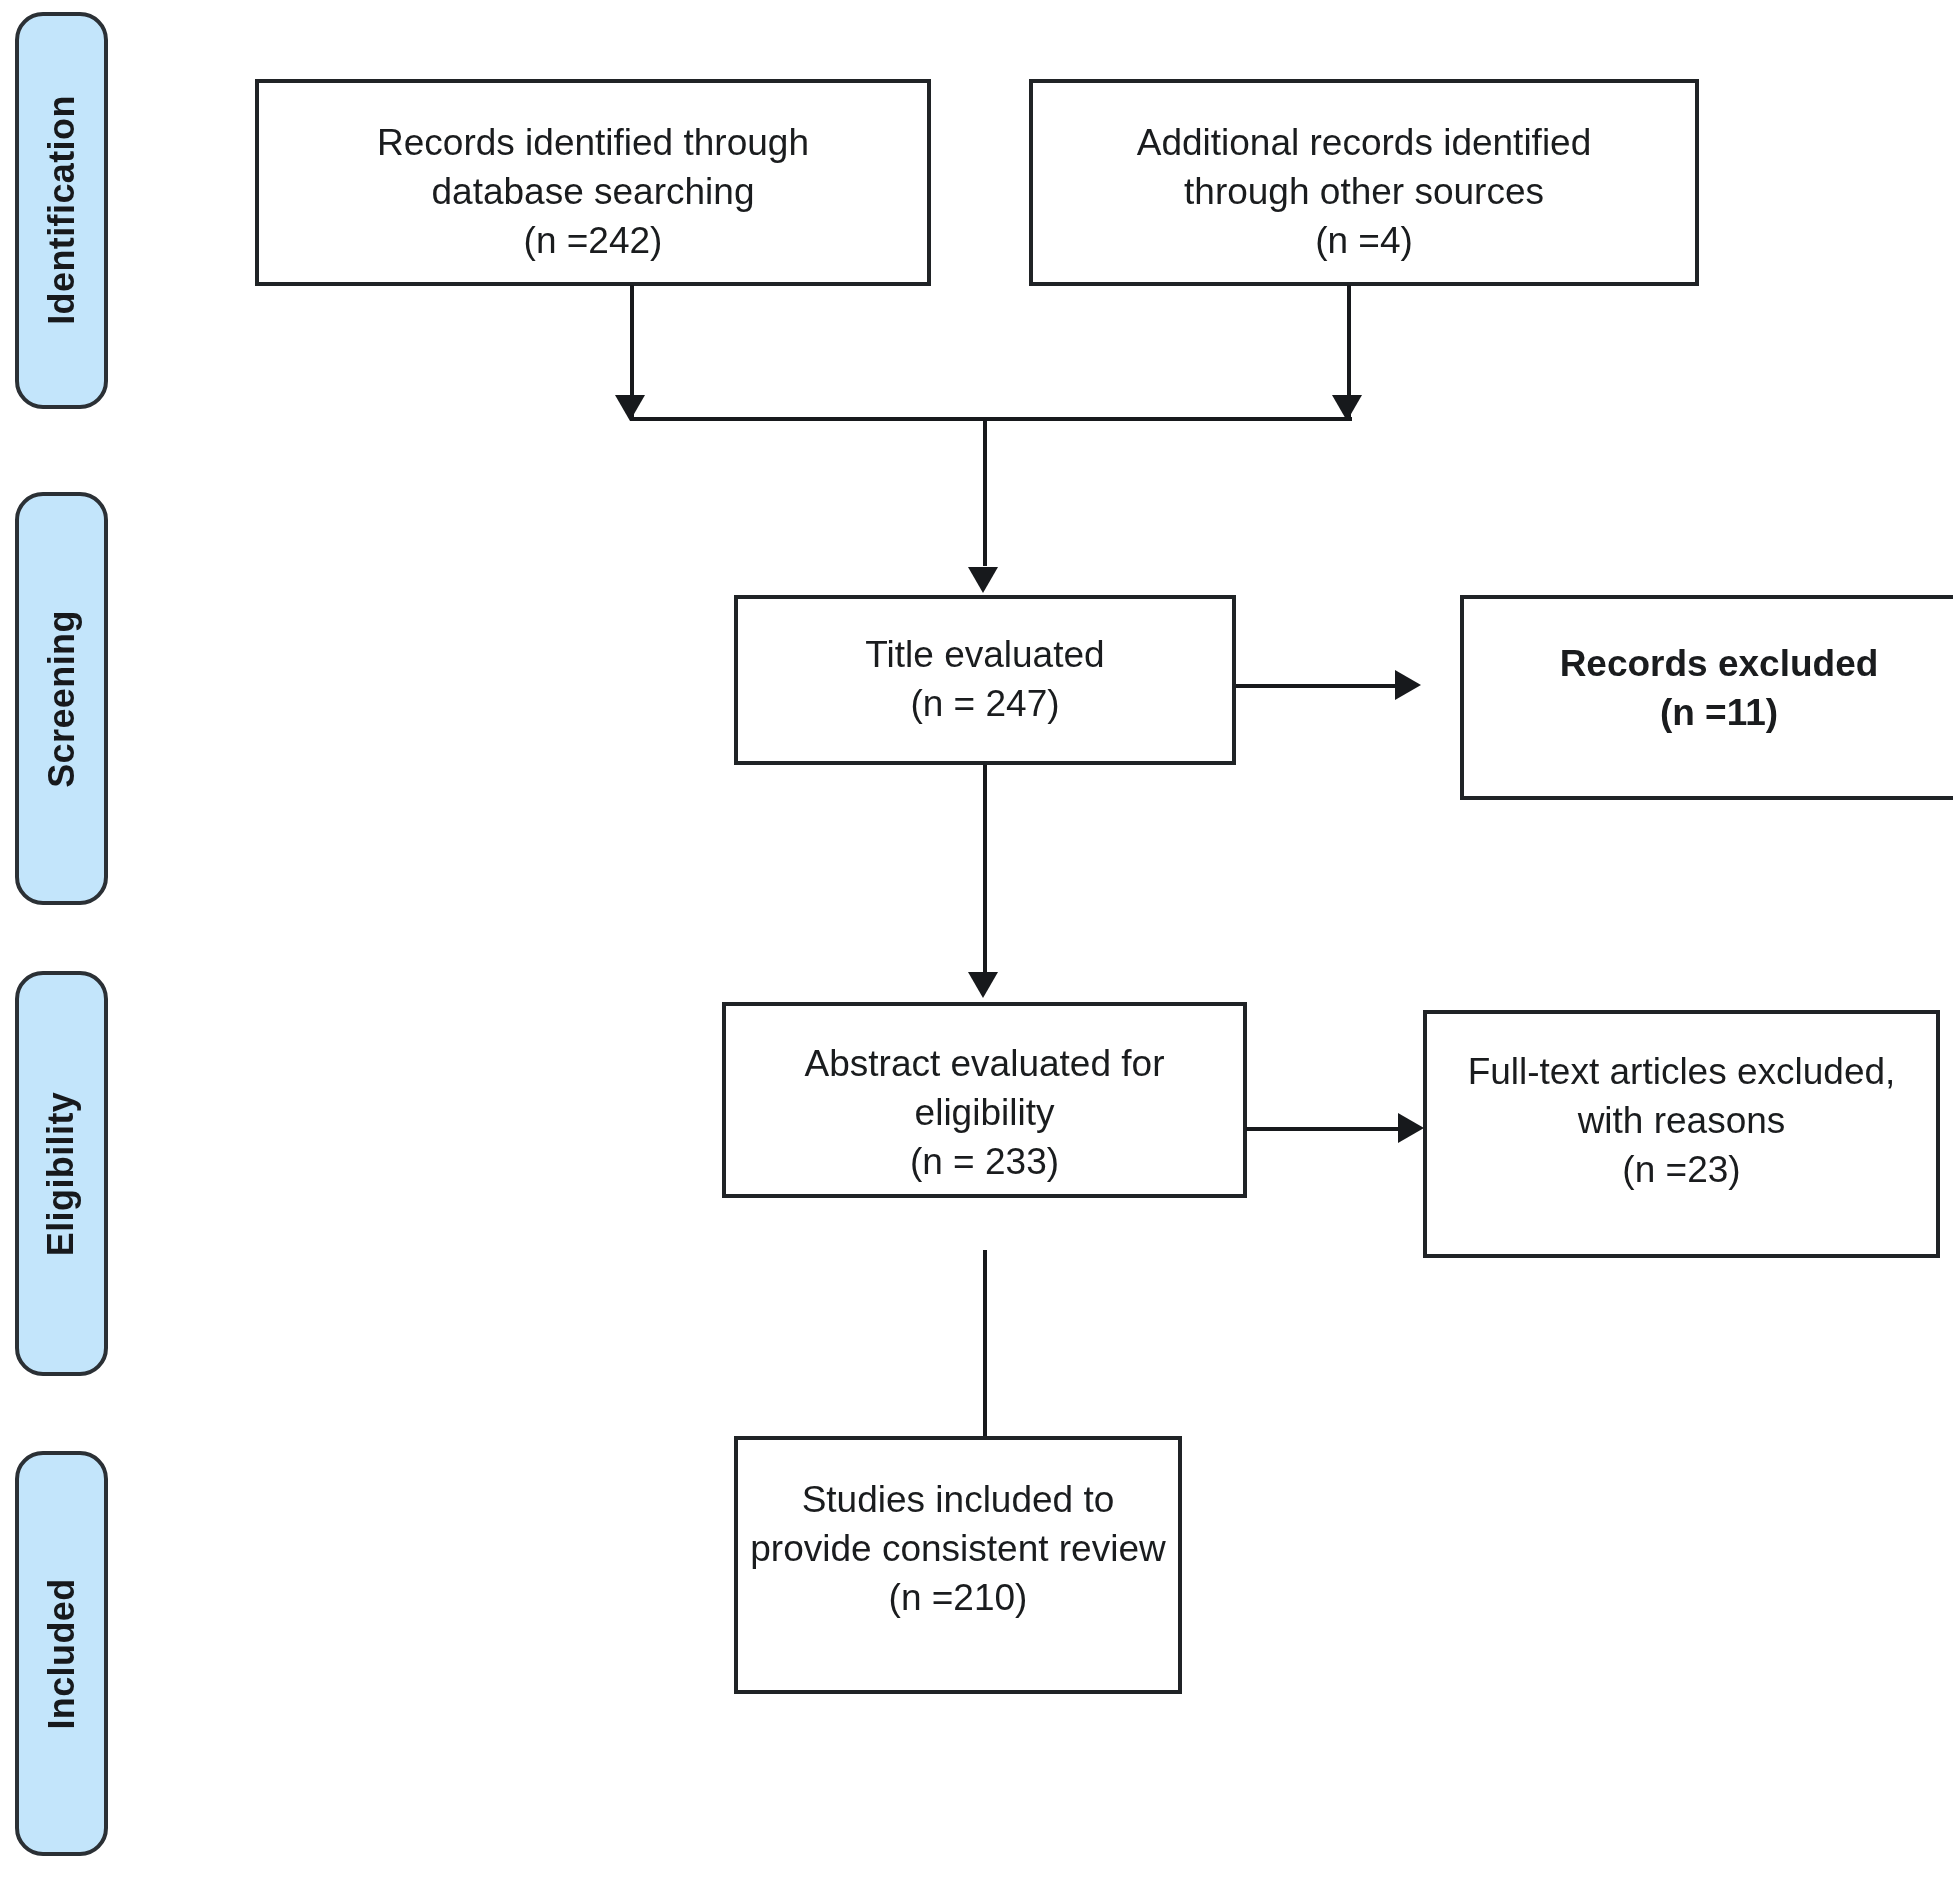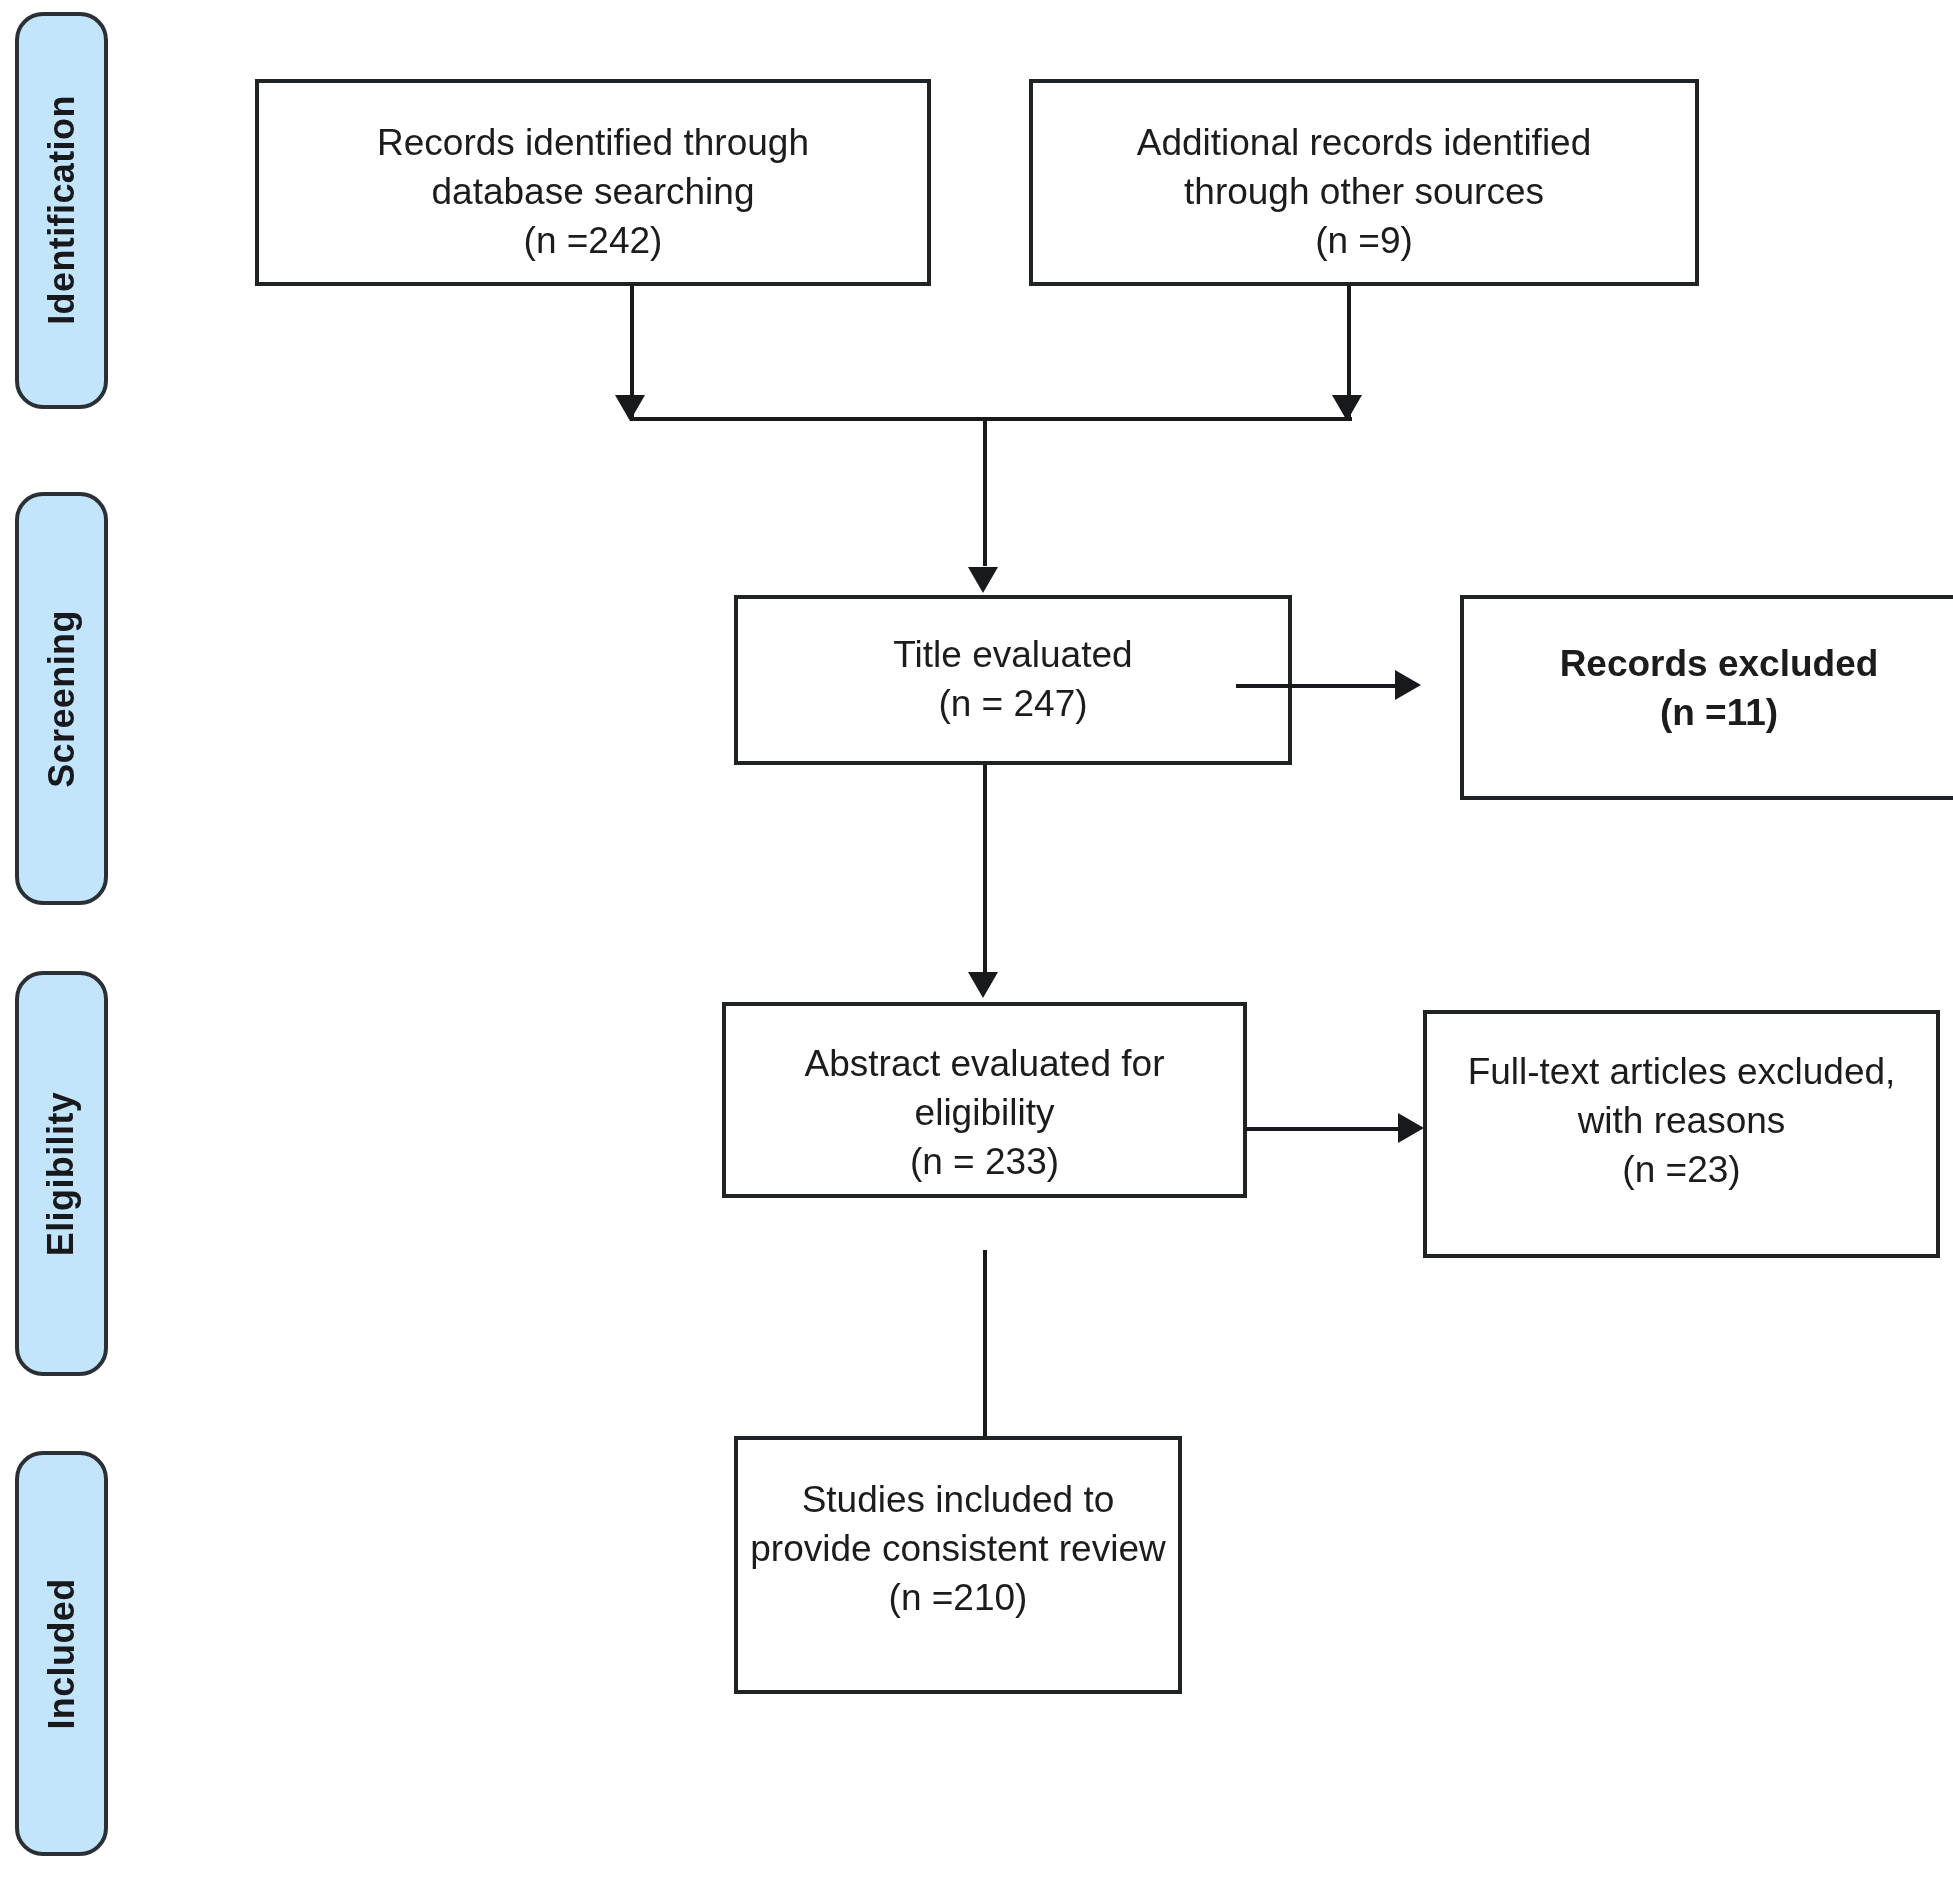--- a/index.html
+++ b/index.html
@@ -112,35 +112,35 @@
 
   <div class="flow-box" style="left:255px; top:79px; width:676px; height:207px;">
     <div class="box-text" style="padding-top:35px;">Records identified through
 database searching
 (n =242)</div>
   </div>
 
   <div class="flow-box" style="left:1029px; top:79px; width:670px; height:207px;">
     <div class="box-text" style="padding-top:35px;">Additional records identified
 through other sources
-(n =9)</div>
+(n =4)</div>
   </div>
 
   <div class="vline" style="left:630px; top:285px; height:132px;"></div>
   <div class="arrow-down" style="left:615px; top:395px;"></div>
 
   <div class="vline" style="left:1347px; top:285px; height:132px;"></div>
   <div class="arrow-down" style="left:1332px; top:395px;"></div>
 
   <div class="hline" style="left:630px; top:417px; width:722px;"></div>
 
   <div class="vline" style="left:983px; top:417px; height:149px;"></div>
   <div class="arrow-down" style="left:968px; top:567px;"></div>
 
-  <div class="flow-box" style="left:734px; top:595px; width:558px; height:170px;">
+  <div class="flow-box" style="left:734px; top:595px; width:502px; height:170px;">
     <div class="box-text" style="padding-top:31px;">Title evaluated
 (n =  247)</div>
   </div>
 
   <div class="flow-box" style="left:1460px; top:595px; width:518px; height:205px;font-weight:bold;">
     <div class="box-text" style="padding-top:40px;">Records excluded
 (n =11)</div>
   </div>
 
   <div class="hline" style="left:1236px; top:684px; width:162px;"></div>

